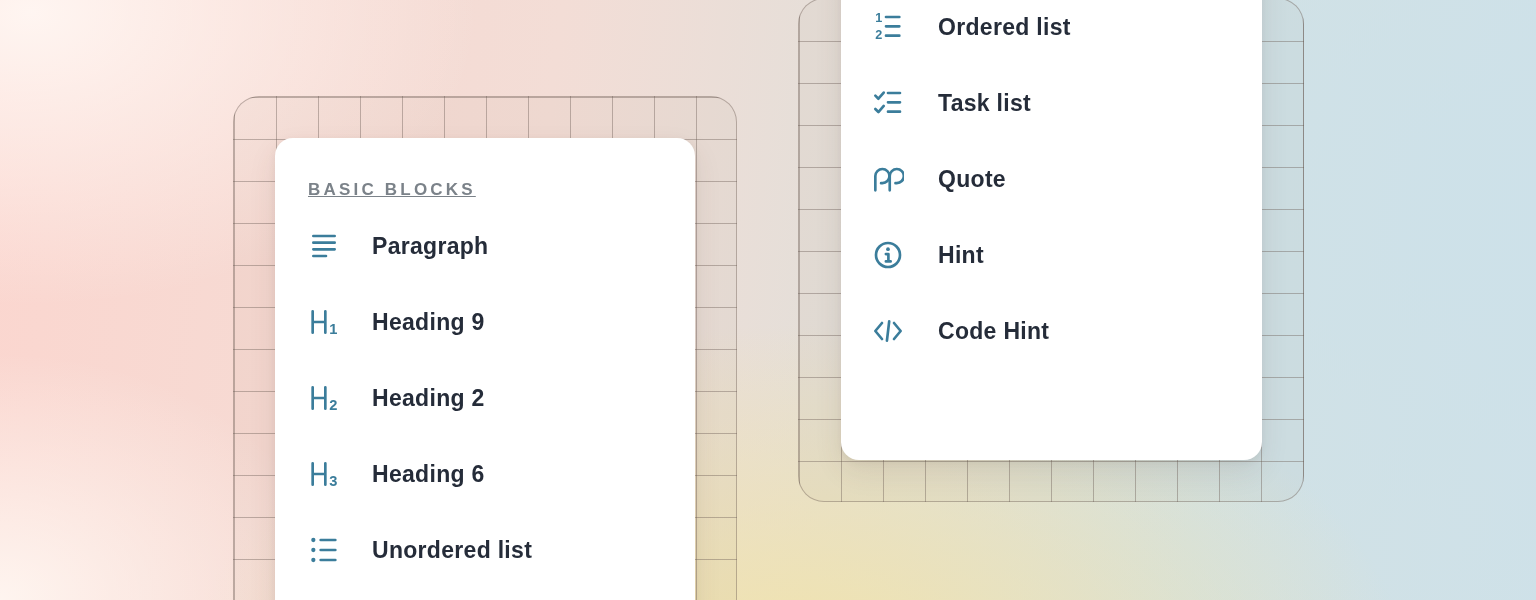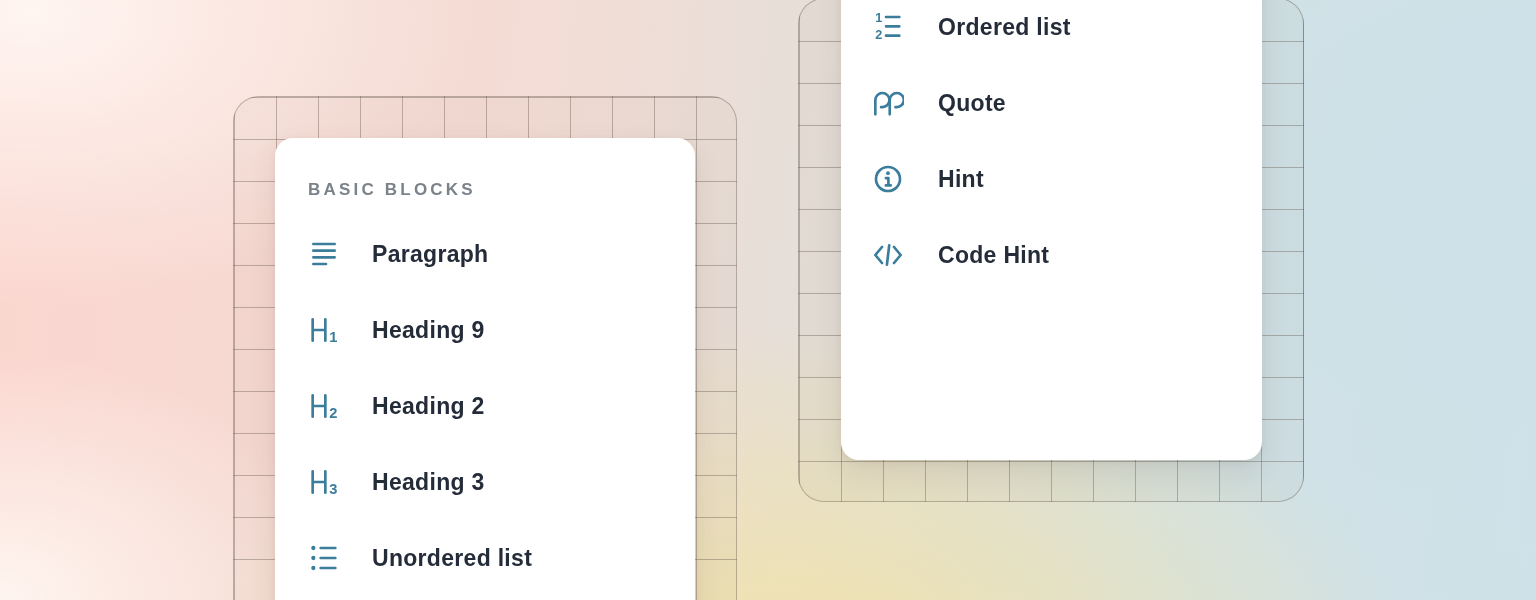--- a/index.html
+++ b/index.html
@@ -33,21 +33,21 @@
     background:var(--card-bg,#fff);
     border-radius:18px;
     box-shadow:0 12px 28px rgba(90,60,45,0.10), 0 2px 8px rgba(0,0,0,0.05);
   }
   .card-left {left:275px;top:138px;width:420px;height:520px;padding-top:42px;}
   .card-right{left:841px;top:-50px;width:421px;height:510px;padding-top:39px;}
   .menu-header{
     padding-left:33px;height:20px;line-height:20px;
     font-size:17px;font-weight:700;letter-spacing:3.2px;
     color:var(--header-text,#7b8289);
-    margin-bottom:16px;white-space:nowrap;
+    margin-bottom:8px;white-space:nowrap;text-decoration:underline;
   }
   .menu-item{
     height:76px;display:flex;align-items:center;
     padding:0 18px 0 33px;cursor:pointer;
   }
   .card-right .menu-item{padding-left:31px;}
   .icon{
     width:38px;height:36px;flex:none;
     display:flex;align-items:center;justify-content:flex-start;
     color:var(--accent,#3b7d9b);
@@ -97,21 +97,21 @@
         </span>
         <span class="label">Heading 2</span>
       </div>
       <div class="menu-item">
         <span class="icon">
           <svg viewBox="0 0 24 24" fill="none" stroke="currentColor" stroke-width="2" stroke-linecap="round" stroke-linejoin="round">
             <path d="M3.5 4v16M13 4v16M3.5 12h9.5"></path>
             <text x="16" y="21" font-size="11" fill="currentColor" stroke="none" font-family="Liberation Sans, sans-serif" font-weight="700">3</text>
           </svg>
         </span>
-        <span class="label">Heading 3</span>
+        <span class="label">Heading 6</span>
       </div>
       <div class="menu-item">
         <span class="icon">
           <svg viewBox="0 0 24 24" fill="none" stroke="currentColor" stroke-width="2" stroke-linecap="round" stroke-linejoin="round">
             <path d="M9.5 4.5h11M9.5 12h11M9.5 19.5h11"></path>
             <circle cx="4" cy="4.5" r="1.6" fill="currentColor" stroke="none"></circle>
             <circle cx="4" cy="12" r="1.6" fill="currentColor" stroke="none"></circle>
             <circle cx="4" cy="19.5" r="1.6" fill="currentColor" stroke="none"></circle>
           </svg>
         </span>
@@ -124,20 +124,30 @@
   <div class="menu-items">
       <div class="menu-item">
         <span class="icon">
           <svg viewBox="0 0 24 24" fill="none" stroke="currentColor" stroke-width="2" stroke-linecap="round" stroke-linejoin="round">
             <path d="M10.5 4.5h10M10.5 11.5h10M10.5 18.5h10"></path>
             <text x="2.5" y="8.5" font-size="9.5" fill="currentColor" stroke="none" font-family="Liberation Sans, sans-serif" font-weight="700">1</text>
             <text x="2.5" y="21" font-size="9.5" fill="currentColor" stroke="none" font-family="Liberation Sans, sans-serif" font-weight="700">2</text>
           </svg>
         </span>
         <span class="label">Ordered list</span>
+      </div>
+      <div class="menu-item">
+        <span class="icon">
+          <svg viewBox="0 0 24 24" fill="none" stroke="currentColor" stroke-width="2" stroke-linecap="round" stroke-linejoin="round">
+            <path d="M12 4.5h9M12 11.5h9M12 18.5h9"></path>
+            <path d="M2.5 6.5l2.3 2.3 4-4.6"></path>
+            <path d="M2.5 16.5l2.3 2.3 4-4.6"></path>
+          </svg>
+        </span>
+        <span class="label">Task list</span>
       </div>
       <div class="menu-item">
         <span class="icon">
           <svg viewBox="0 0 24 24" fill="none" stroke="currentColor" stroke-width="2" stroke-linecap="round" stroke-linejoin="round">
             <path d="M2.5 20.5V9.8a5.3 5.3 0 1 1 5.3 5.3h-1"></path>
             <path d="M13.3 20.5V9.8a5.3 5.3 0 1 1 5.3 5.3h-1"></path>
           </svg>
         </span>
         <span class="label">Quote</span>
       </div>

